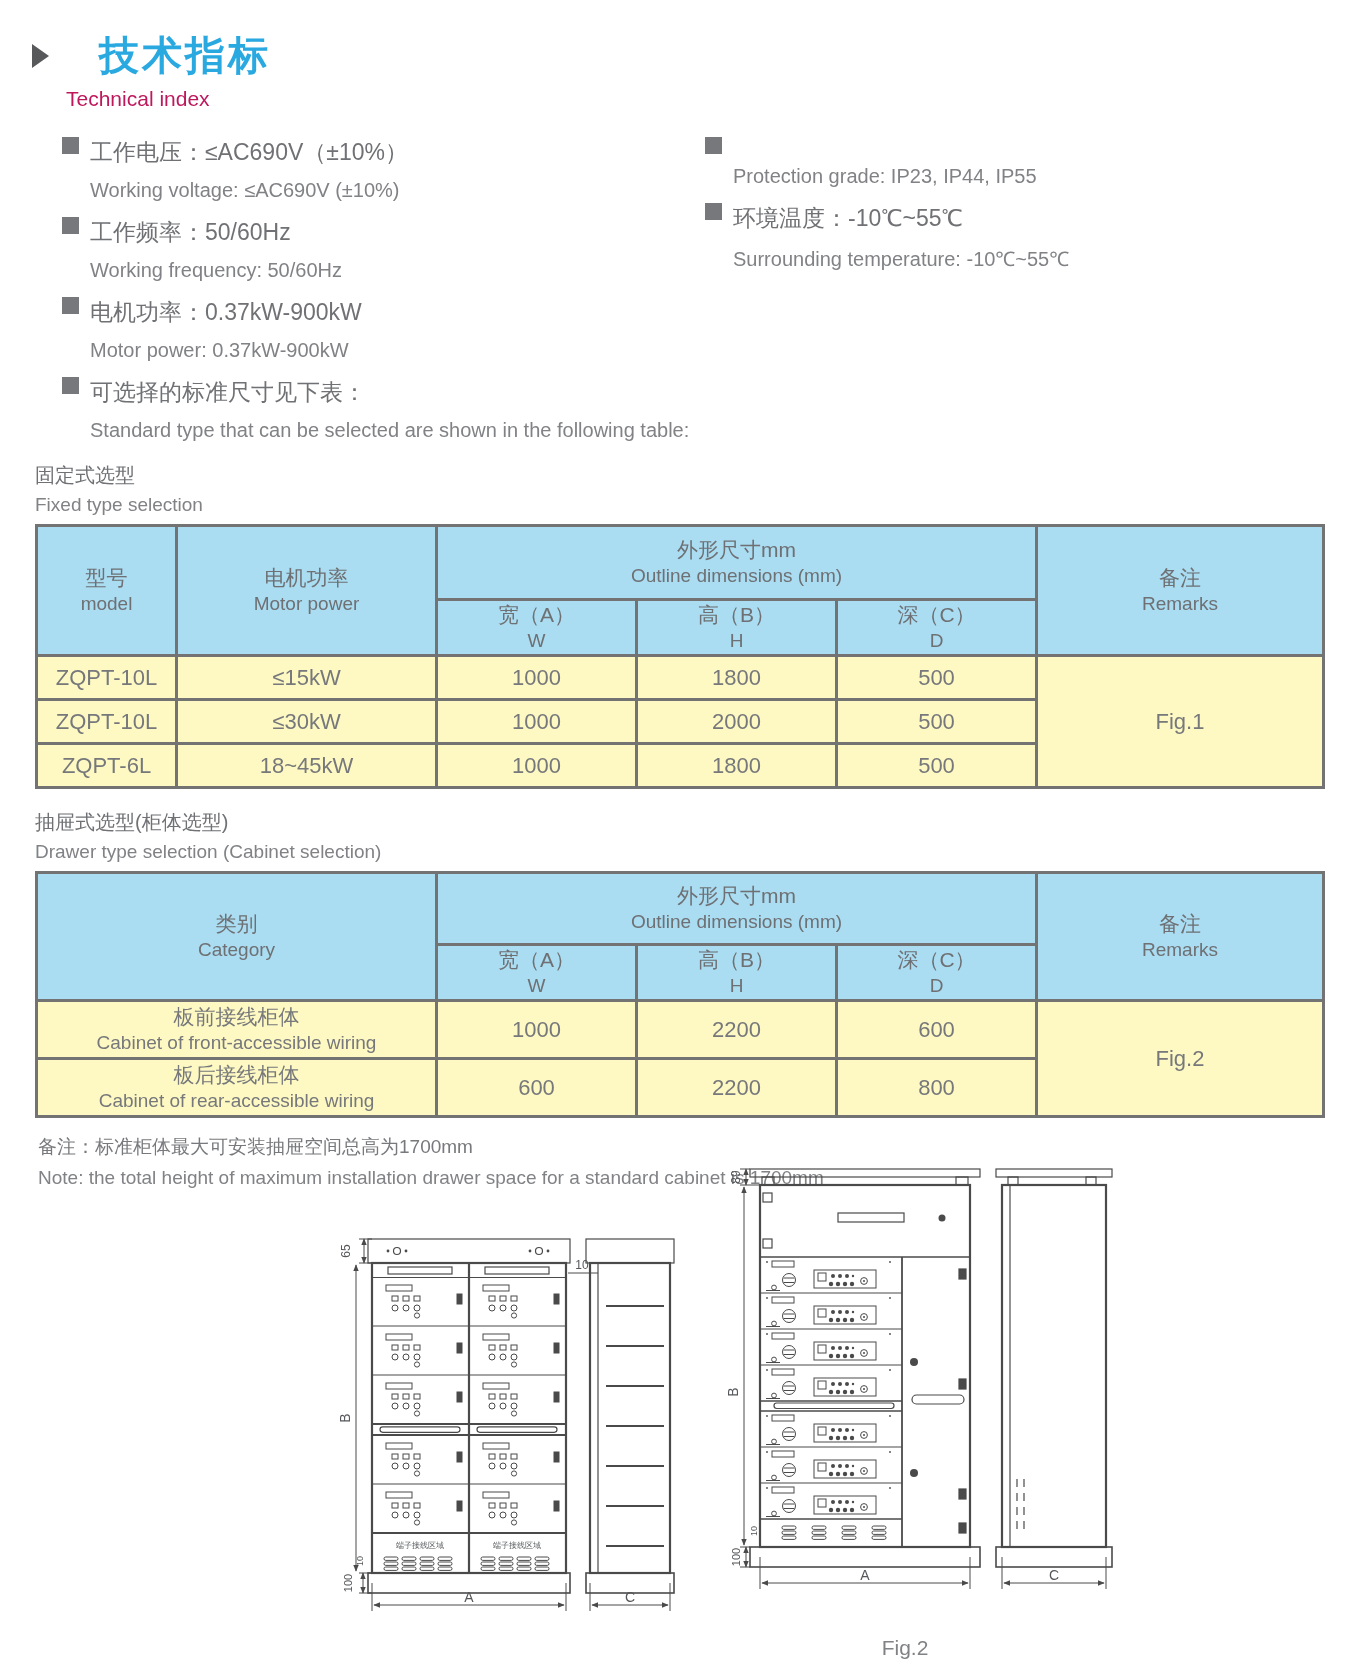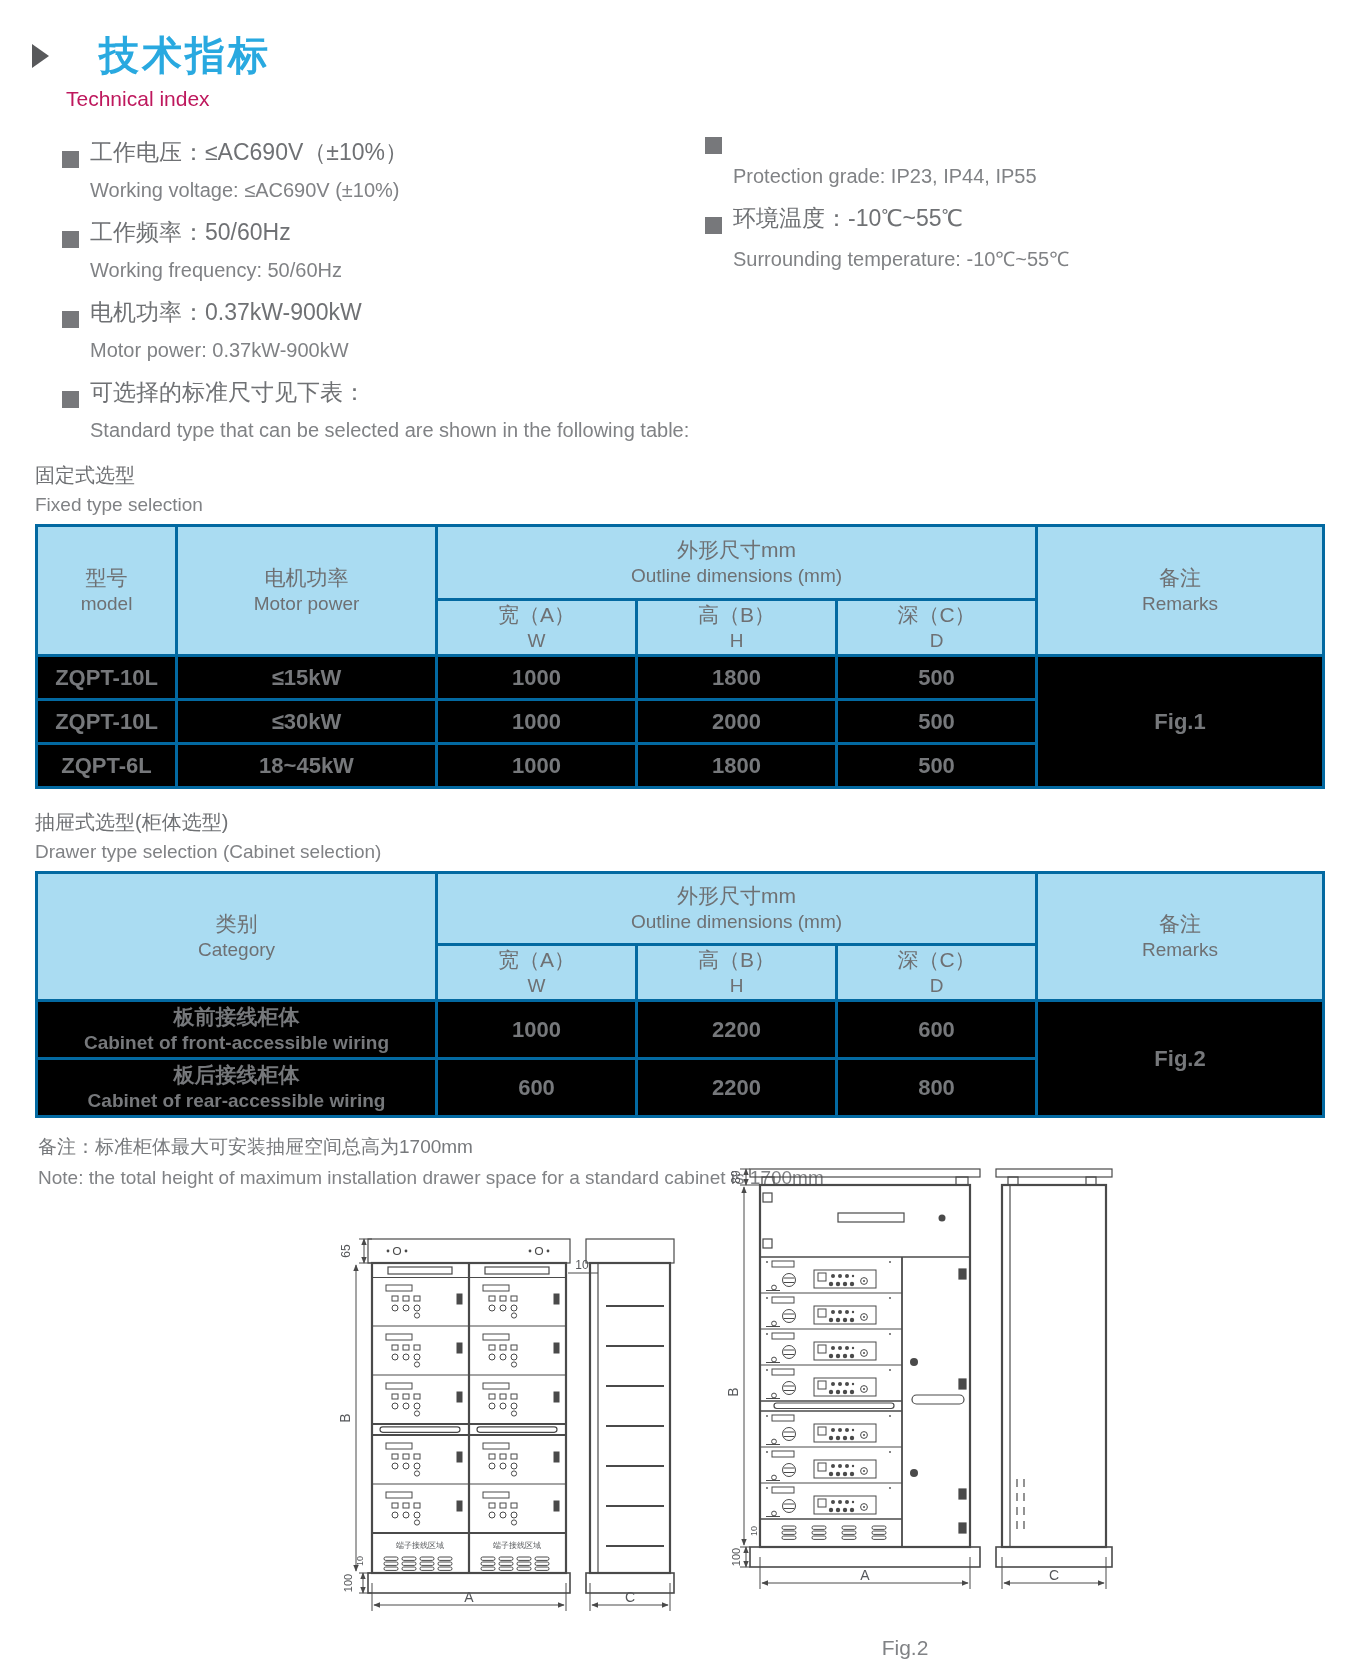--- a/index.html
+++ b/index.html
@@ -13,31 +13,31 @@
   .title-row { display:flex; align-items:center; gap:17px; margin:28px 0 0 32px; }
   .tri { width:0; height:0; border-left:17px solid #58595b; border-top:12px solid transparent; border-bottom:12px solid transparent; }
   .title-cn { font-size:40px; font-weight:700; color:#29a9e0; letter-spacing:3px;margin-left:33px; }
   .title-en { margin:4px 0 0 66px; font-size:21px; color:#be185d; }
   
   .specs { margin:26px 0 0 62px; }
   .specs-cols { display:flex; }
   .specs-col-left { width:643px; }
   .specs-col-right { flex:1; }
   .spec-item { margin-bottom:6px; }
-  .cn-line { display:flex; align-items:flex-end; gap:11px; font-size:23px; color:#6f7174; margin-bottom:11px; }
+  .cn-line { display:flex; align-items:flex-start; gap:11px; font-size:23px; color:#6f7174; margin-bottom:11px; }
   .bullet { width:17px; height:17px; background:#77787b; flex:none; }
   .en-line { font-size:20px; color:#808285; padding-left:28px; margin-bottom:15px; }
   
   .sec-label { margin:20px 0 0 35px; }
   .sec-cn { font-size:20px; color:#6f7174; margin-bottom:5px; }
   .sec-en { font-size:19px; color:#808285; }
   table { border-collapse:collapse; table-layout:fixed; width:1287px; margin:8px 0 0 35px; }
-  th, td { border:3px solid #0369a1; text-align:center; vertical-align:middle; font-weight:normal; padding:0; }
+  th, td { border:3px solid #737373; text-align:center; vertical-align:middle; font-weight:normal; padding:0; }
   thead th { background:#aadcf2; color:#6e7073; }
-  tbody td { background:#000000; color:#76787b; font-size:22px;font-weight:bold; }
+  tbody td { background:#fef9c3; color:#76787b; font-size:22px; }
   .hcn { display:block; font-size:21px; line-height:1.35; }
   .hen { display:block; font-size:19px; line-height:1.3; }
   .ccn { display:block; font-size:21px; line-height:1.35; }
   .cen { display:block; font-size:19px; line-height:1.3; }
   .t1 thead tr.hr1 { height:74px; } .t1 thead tr.hr2 { height:54px; } .t1 tbody tr { height:44px; }
   .t2 thead tr.hr1 { height:72px; } .t2 thead tr.hr2 { height:56px; } .t2 tbody tr { height:58px; }
   
   .notes { margin:16px 0 0 38px; }
   .note-cn { font-size:19px; color:#77797c; margin-bottom:7px; }
   .note-en { font-size:19px; color:#808285; }

